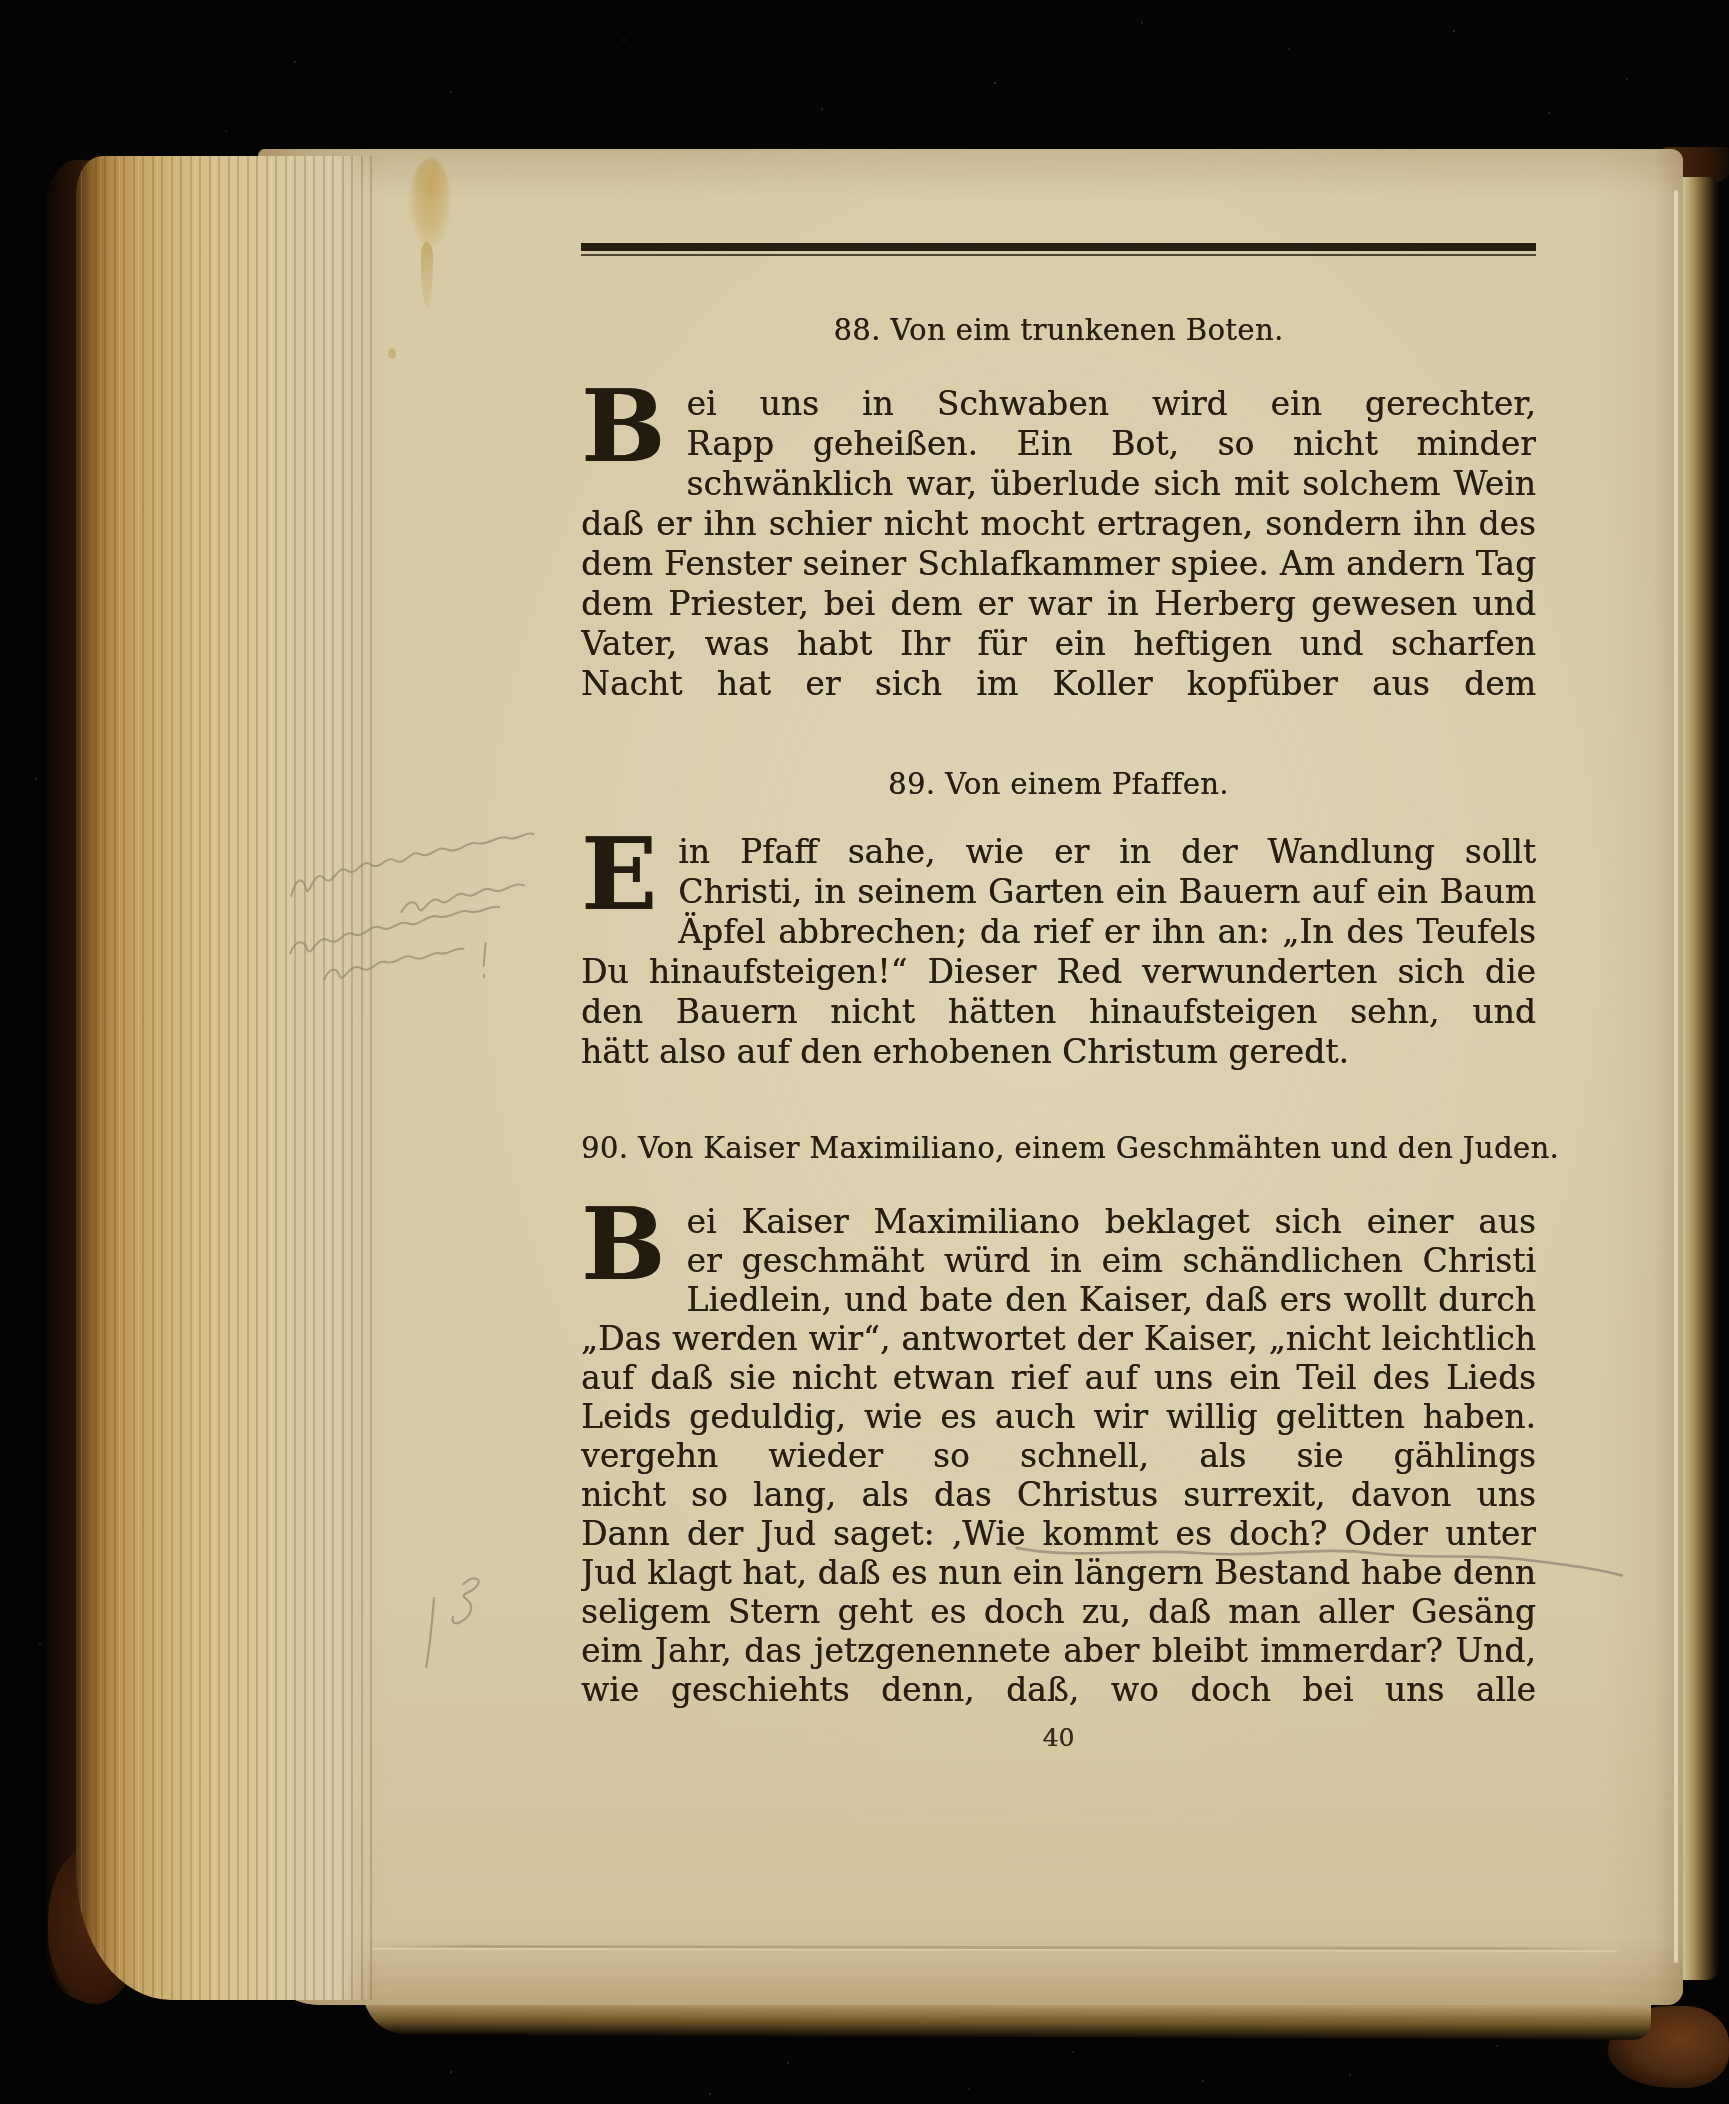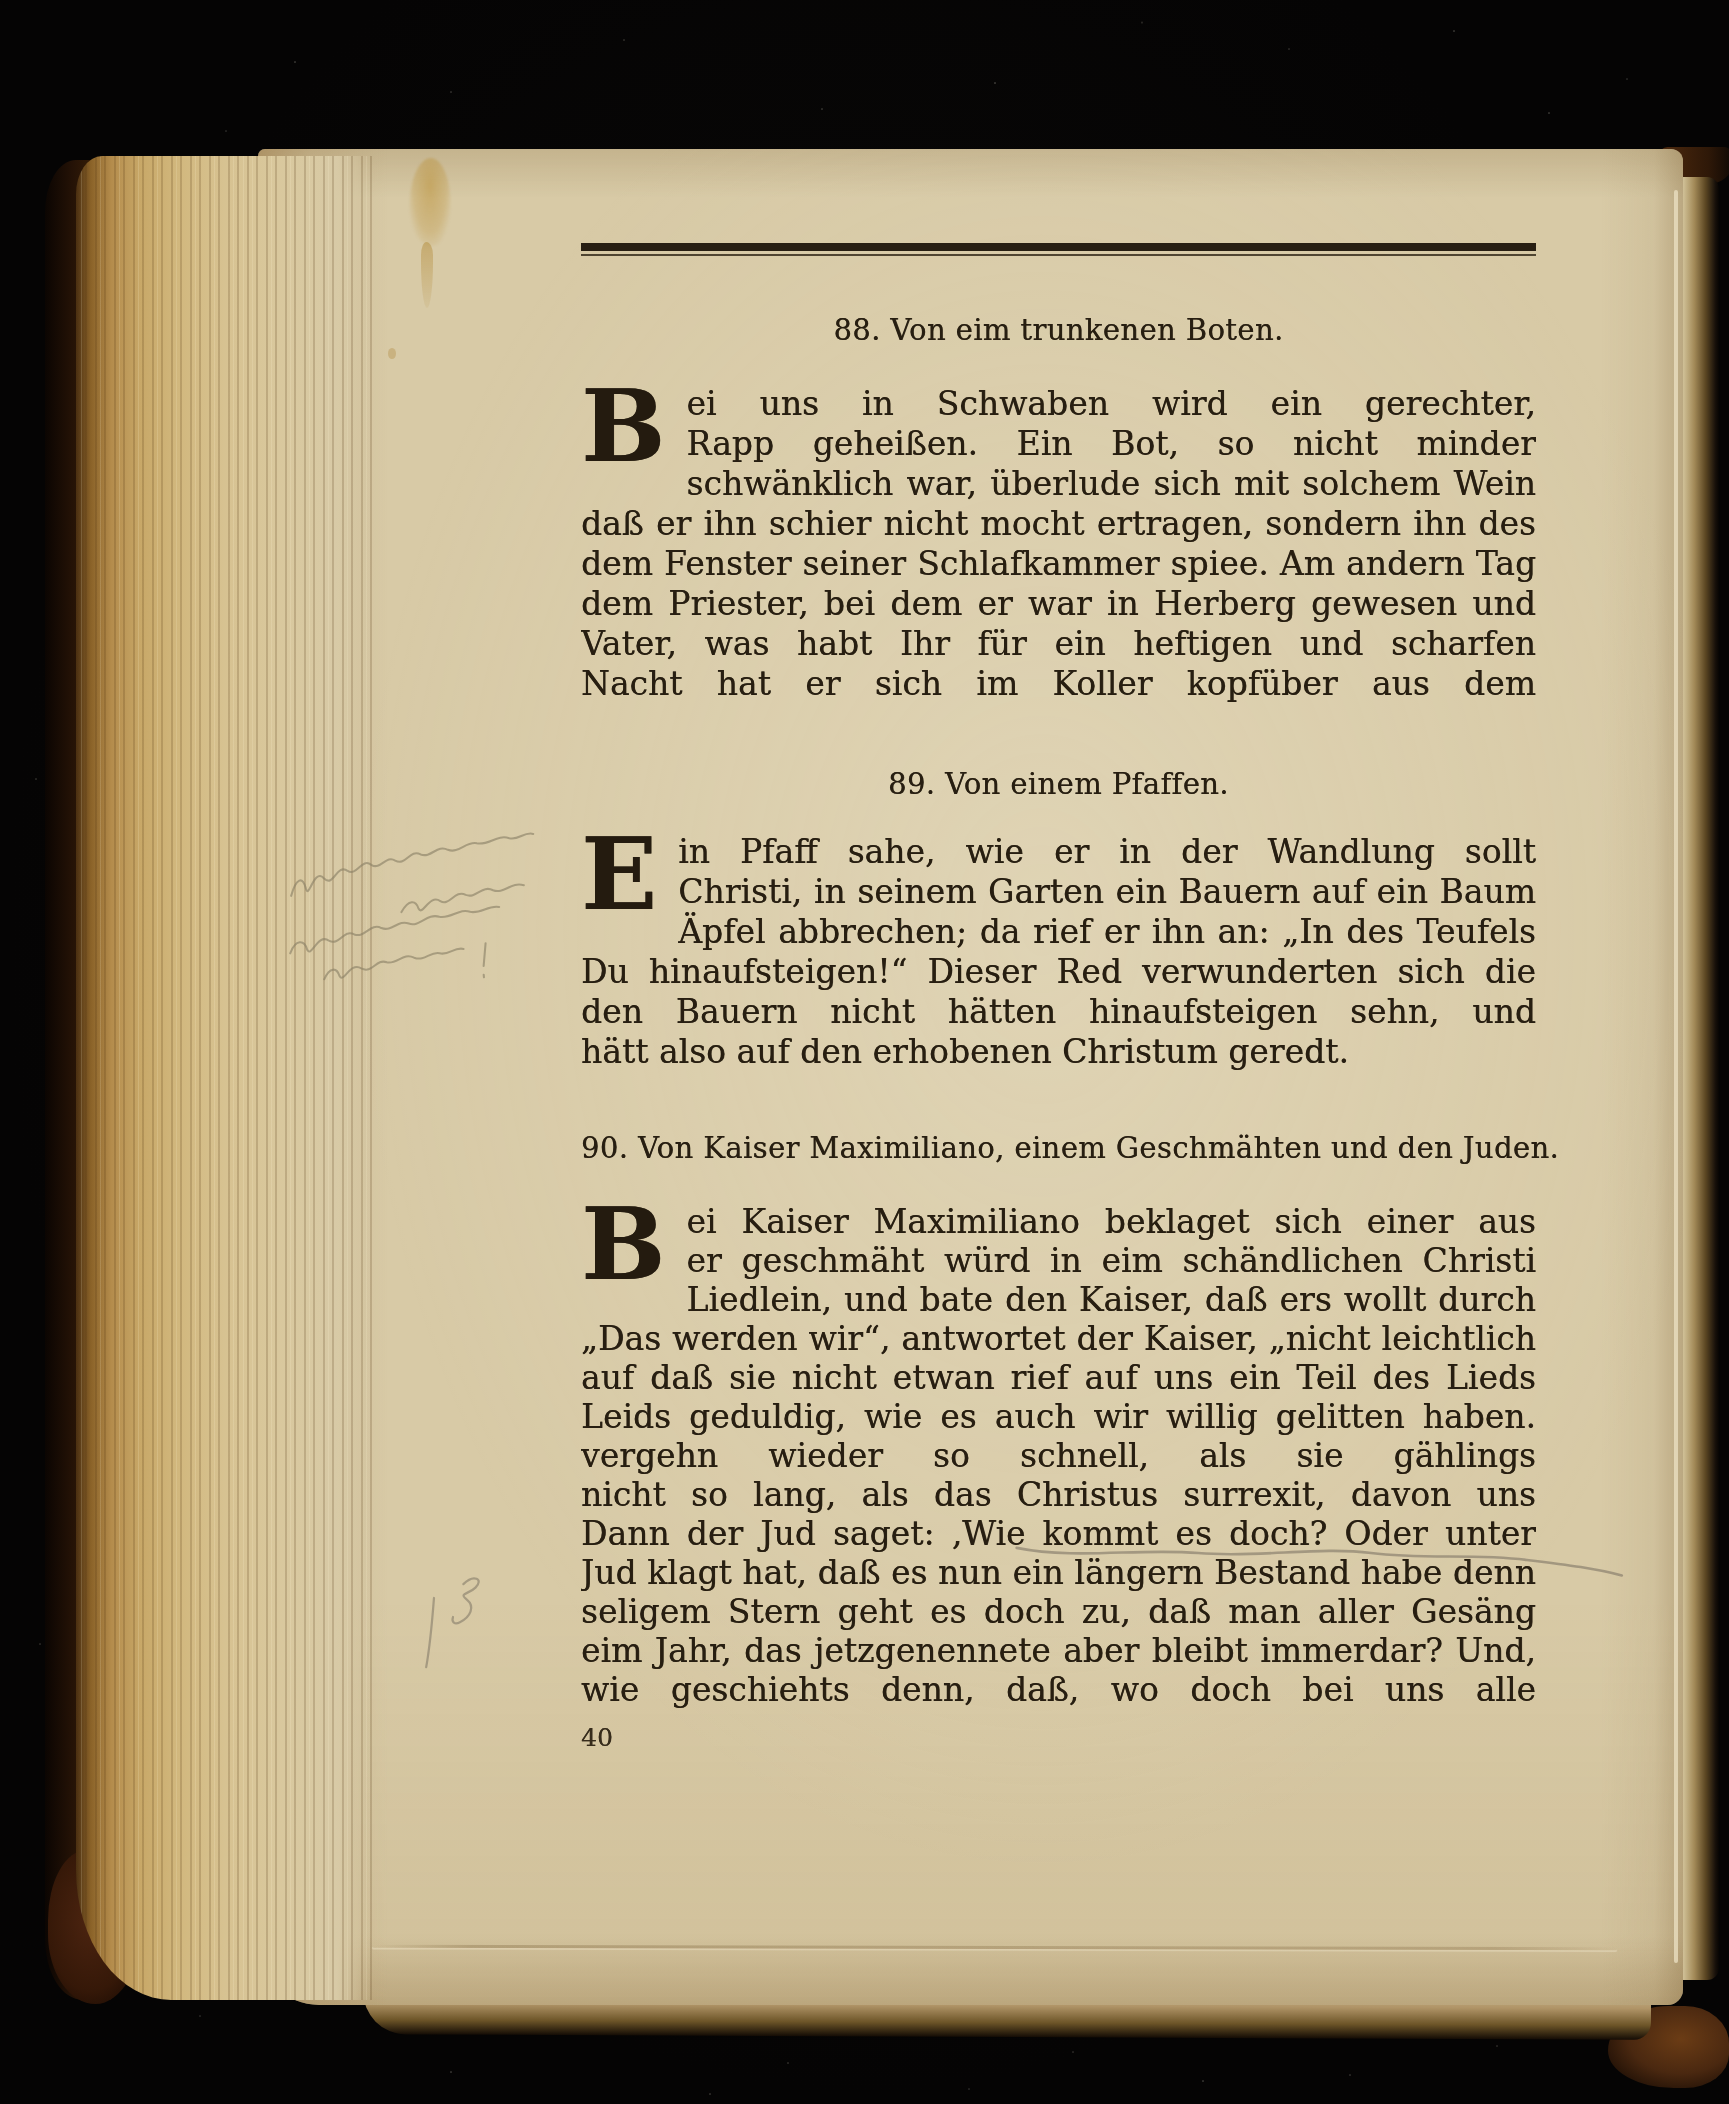--- a/index.html
+++ b/index.html
@@ -101,21 +101,21 @@
   .para{margin:0;}
   .p1{margin-top:35px;}
   .p2{margin-top:29px;}
   .p3{margin-top:35px;}
   .line{font-size:33px;height:40px;line-height:40px;overflow:hidden;
     text-align:justify;text-align-last:justify;}
   .p3 .line{height:39px;line-height:39px;}
   .para--ragged-last .line:last-child{text-align-last:left;}
   .dropcap{float:left;font-size:100px;line-height:80px;height:80px;
     padding:1.7px 21px 0 0;font-weight:bold;color:#241b0f;}
-  .pagenum{margin-top:14px;font-size:25px;text-align:left;color:#372c1c;}
+  .pagenum{margin-top:14px;font-size:25px;text-align:center;color:#372c1c;}
 
   
   .pencil{left:0;top:0;width:1729px;height:2105px;z-index:6;pointer-events:none;}
 </style>
 </head>
 <body>
 
 <div class="abs backdrop"></div>
 <div class="abs dust"></div>
 

